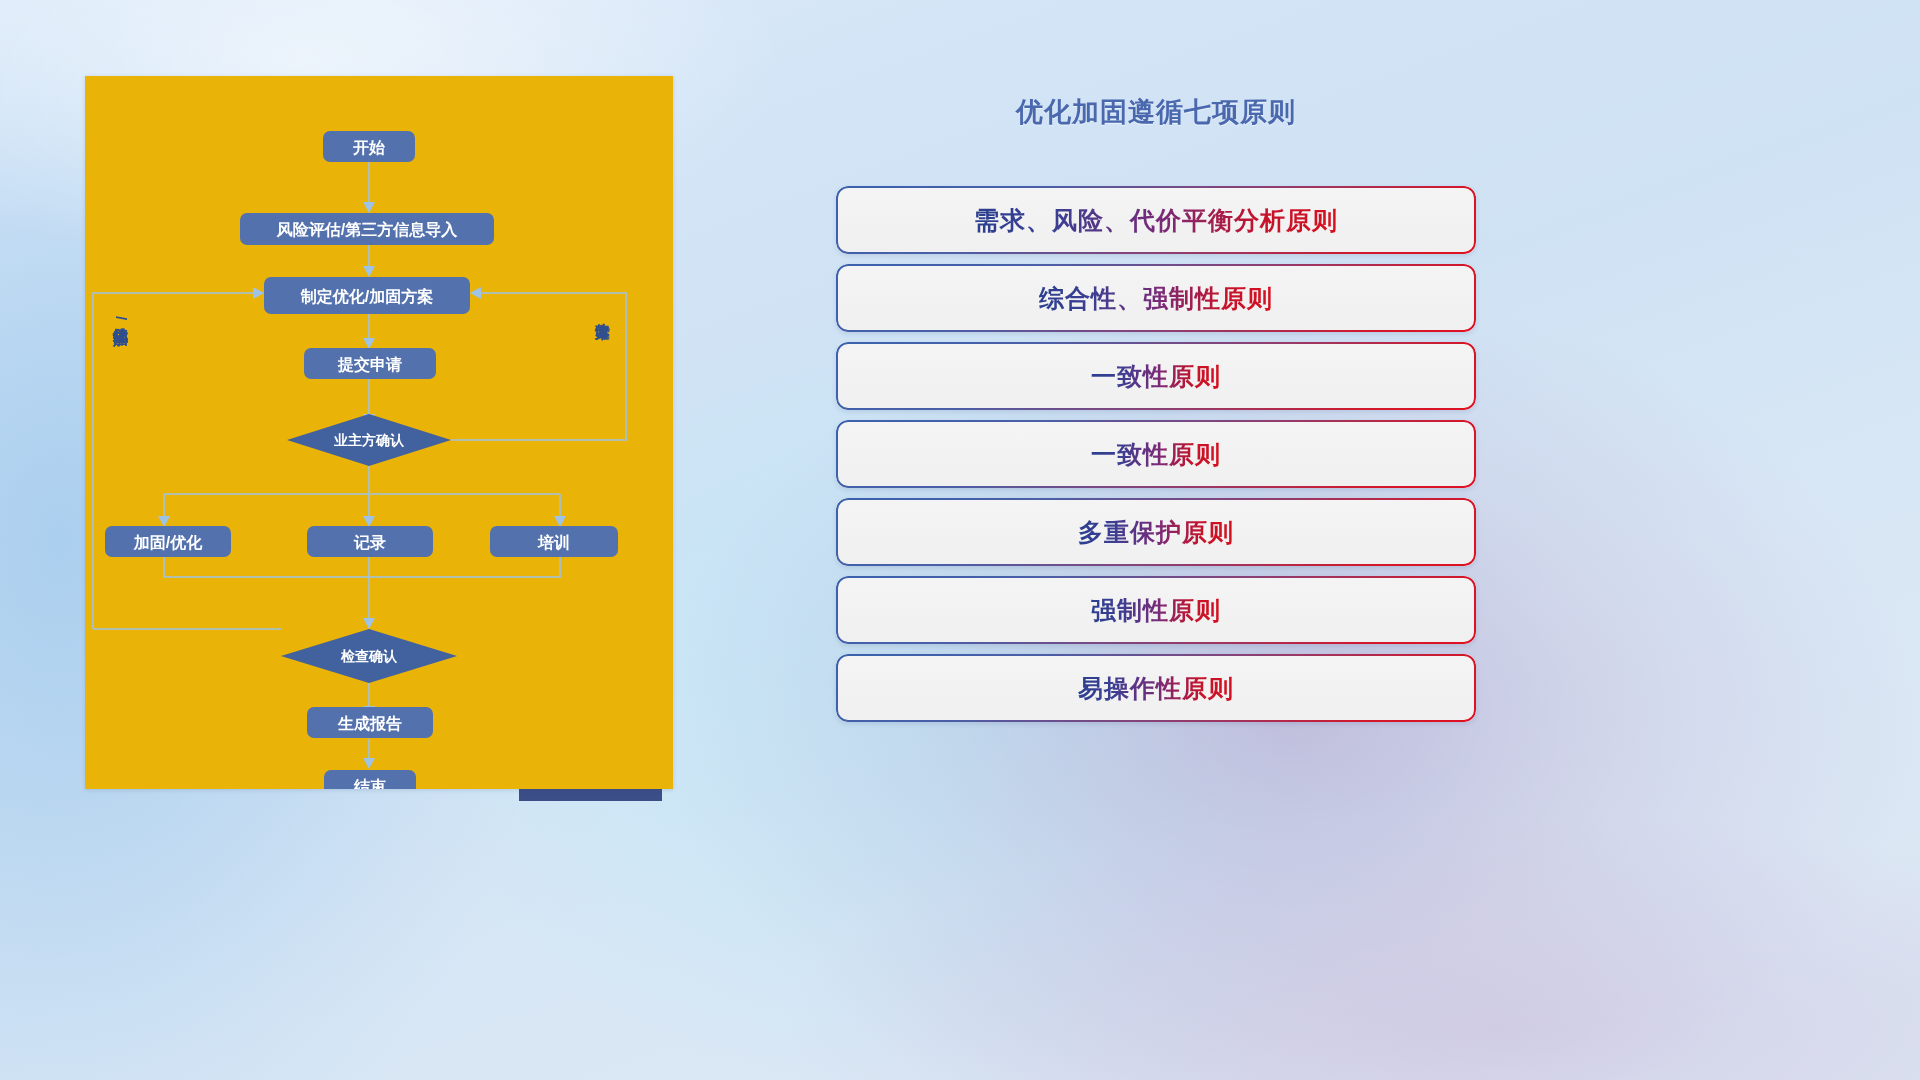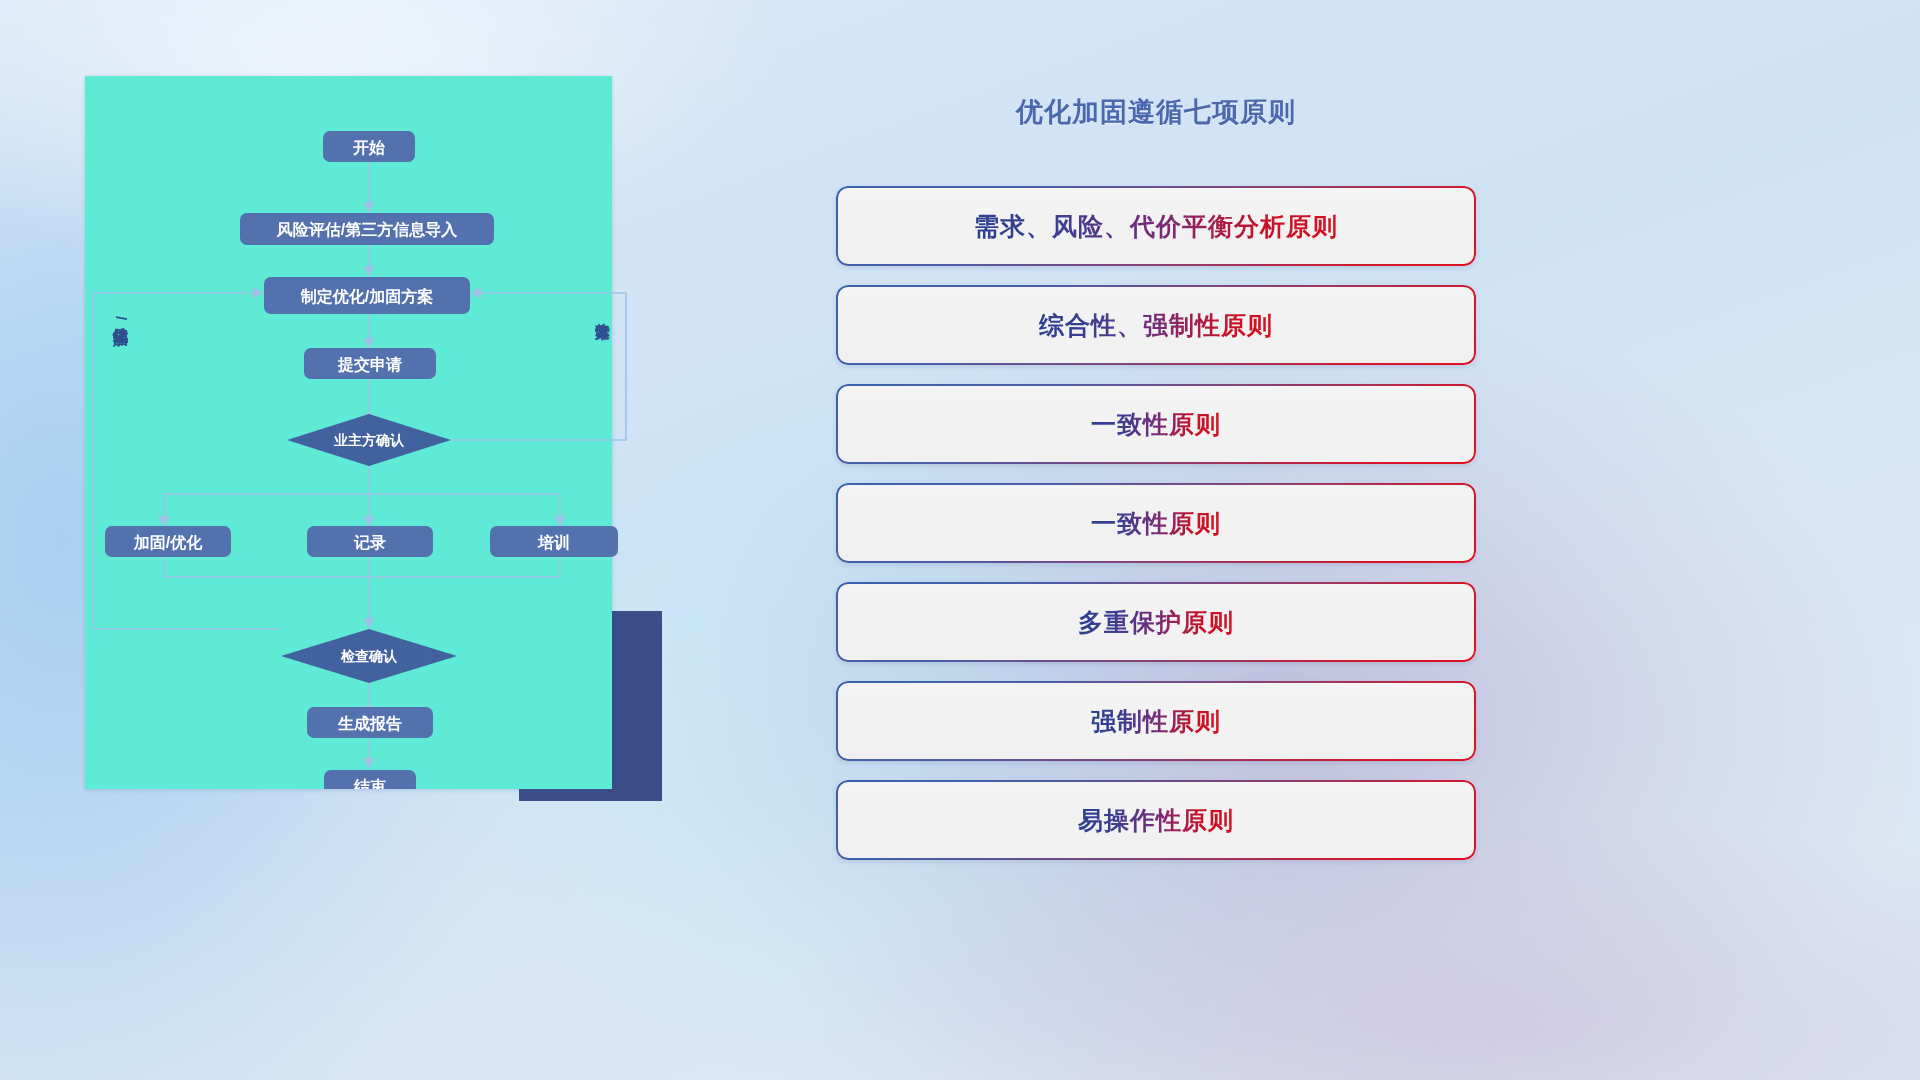--- a/index.html
+++ b/index.html
@@ -17,42 +17,42 @@
       radial-gradient(620px 900px at 60px 540px, rgba(158,200,236,0.75) 0%, rgba(158,200,236,0.18) 55%, rgba(158,200,236,0) 80%),
       linear-gradient(160deg,#e3eefb 0%,#d2e4f6 22%,#cfe2f4 45%,#d8e7f5 65%,#dde6f3 100%);
   }
   #bg2{position:absolute;inset:0;
     background:
       radial-gradient(1000px 300px at 1500px 1030px, rgba(196,176,212,0.40) 0%, rgba(196,176,212,0) 72%),
       radial-gradient(700px 300px at 300px 60px, rgba(255,255,255,0.55) 0%, rgba(255,255,255,0) 70%);
   }
   
   #shadow-block{position:absolute;left:519px;top:611px;width:143px;height:190px;background:#3c4e87;}
-  #flow-card{position:absolute;left:85px;top:76px;width:527px;height:713px;background:#5eead4;
+  #flow-card{position:absolute;left:85px;top:76px;width:588px;height:713px;background:#eab308;
      box-shadow:0 1px 4px rgba(40,70,120,.18);}
   #flow-svg{position:absolute;left:0;top:0;width:553px;height:713px;}
   .fnode{fill:#5271ad;}
   .fnode-dark{fill:#41619f;}
   .fline{stroke:#9dc3e6;stroke-width:1.6;fill:none;}
   .fline-arrow{fill:#9dc3e6;}
   .fbox-text{fill:#ffffff;font-family:"Liberation Sans","DejaVu Sans",sans-serif;font-weight:bold;
      text-anchor:middle;dominant-baseline:central;}
   .vlabel{fill:#2f4f8f;font-family:"Liberation Sans","DejaVu Sans",sans-serif;font-weight:bold;font-size:15px;}
   
   #right-panel{position:absolute;left:836px;top:80px;width:640px;height:740px;}
   #panel-title{
     position:absolute;left:0;top:14px;width:640px;text-align:center;
     font-size:27px;font-weight:bold;letter-spacing:1px;color:#4a68ae;
     text-shadow:0 1px 0 rgba(255,255,255,.55);
   }
   #cards{position:absolute;left:0;top:106px;width:640px;}
   .pcard{
-    position:relative;height:64px;margin-bottom:19px;border-radius:12px;
+    position:relative;height:64px;margin-bottom:10px;border-radius:12px;
     background:linear-gradient(180deg,#f5f4f4 0%,#f1f0f0 100%);
-    padding:8px;
+    padding:2px;
     background-clip:padding-box;
     display:flex;align-items:center;justify-content:center;
     box-shadow:0 2px 5px rgba(60,80,130,.14);
   }
   .pcard::before{
     content:"";position:absolute;inset:0;border-radius:12px;padding:2px;
     background:linear-gradient(145deg,#3a62ad 0%,#4a5fa8 28%,#8d3f72 58%,#d2182b 85%,#e01022 100%);
     -webkit-mask:linear-gradient(#fff 0 0) content-box,linear-gradient(#fff 0 0);
     -webkit-mask-composite:xor;mask-composite:exclude;
     pointer-events:none;

